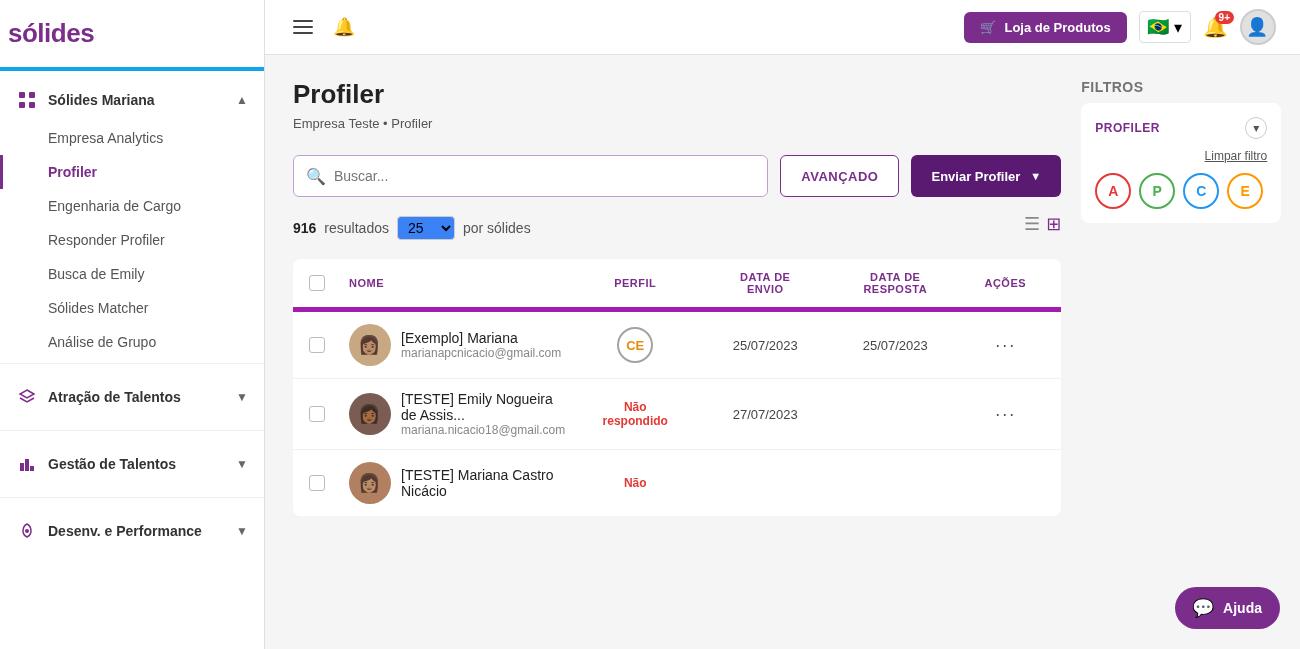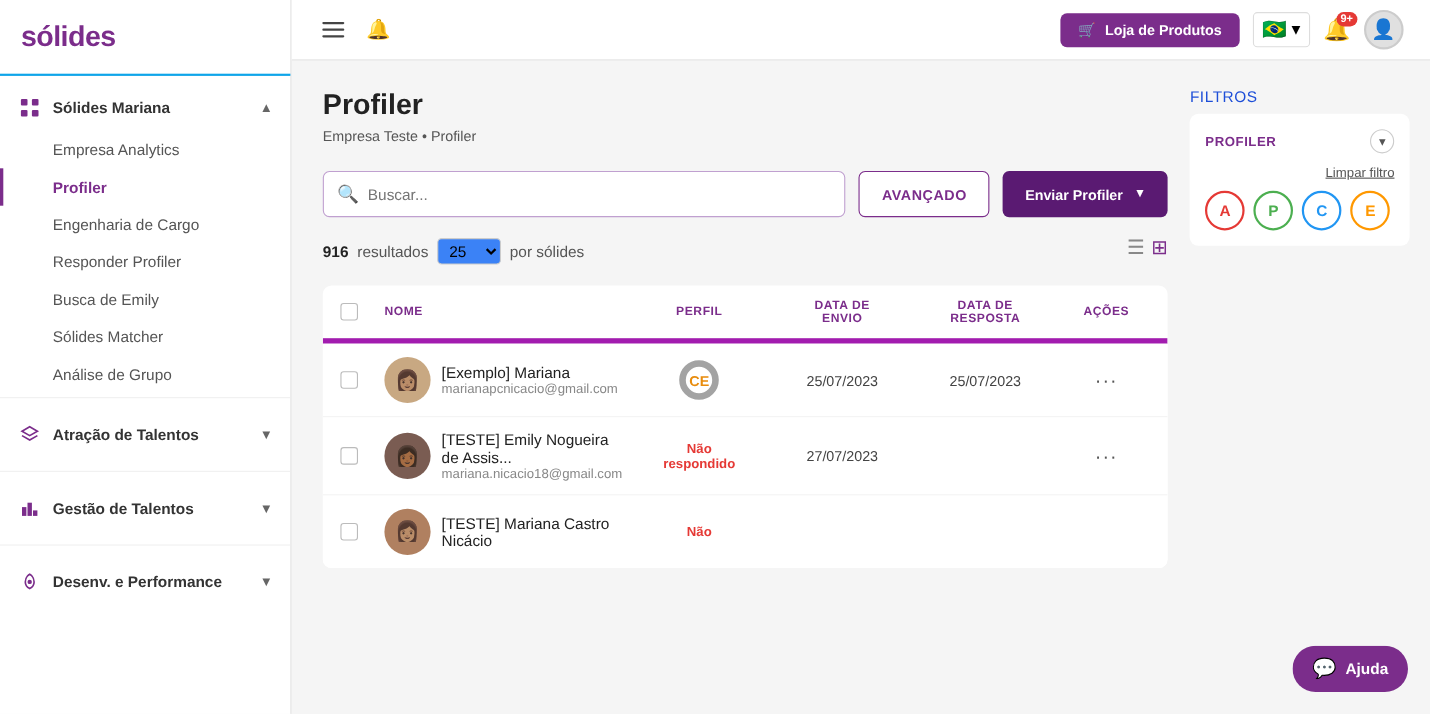--- a/index.html
+++ b/index.html
@@ -9,22 +9,22 @@
     .sidebar {
       width: 265px;
       background: #fff;
       border-right: 1px solid #e0e0e0;
       height: 100%;
       display: flex;
       flex-direction: column;
       flex-shrink: 0;
     }
     .sidebar-logo {
-      padding: 18px 19px;
-      border-bottom: 2px solid #0ea5e9;
+      padding: 18px 8px;
+      border-bottom: 4px solid #0ea5e9;
     }
     .logo-text {
       font-size: 26px;
       font-weight: 700;
       color: #7b2d8b;
       letter-spacing: -0.5px;
     }
     .sidebar-nav { flex: 1; overflow-y: auto; padding: 8px 0; }
     .nav-section { padding: 0; }
     .nav-group-header {
@@ -322,21 +322,21 @@
       justify-content: center;
       font-size: 18px;
     }
     .person-avatar.dark { background: #8b6355; }
     .person-name { font-size: 14px; font-weight: 500; color: #222; }
     .person-email { font-size: 12px; color: #888; }
     .profile-badge {
       width: 36px;
       height: 36px;
       border-radius: 50%;
-      border: 6px solid #a3a3a3;
+      border: 2px solid #a3a3a3;
       display: flex;
       align-items: center;
       justify-content: center;
       font-size: 13px;
       font-weight: 700;
       color: #e88c0d;
     }
     .not-responded {
       font-size: 12px;
       font-weight: 700;
@@ -354,22 +354,22 @@
       letter-spacing: 1px;
     }
 
     
     .filters-panel {
       width: 200px;
       flex-shrink: 0;
     }
     .filters-title {
       font-size: 14px;
-      font-weight: 400;
-      color: #1d4ed8;
+      font-weight: 700;
+      color: #737373;
       letter-spacing: 0.5px;
       margin-bottom: 8px;
       text-transform: uppercase;
     }
     .filters-section {
       background: #fff;
       border-radius: 8px;
       padding: 14px;
     }
     .filter-group-header {

